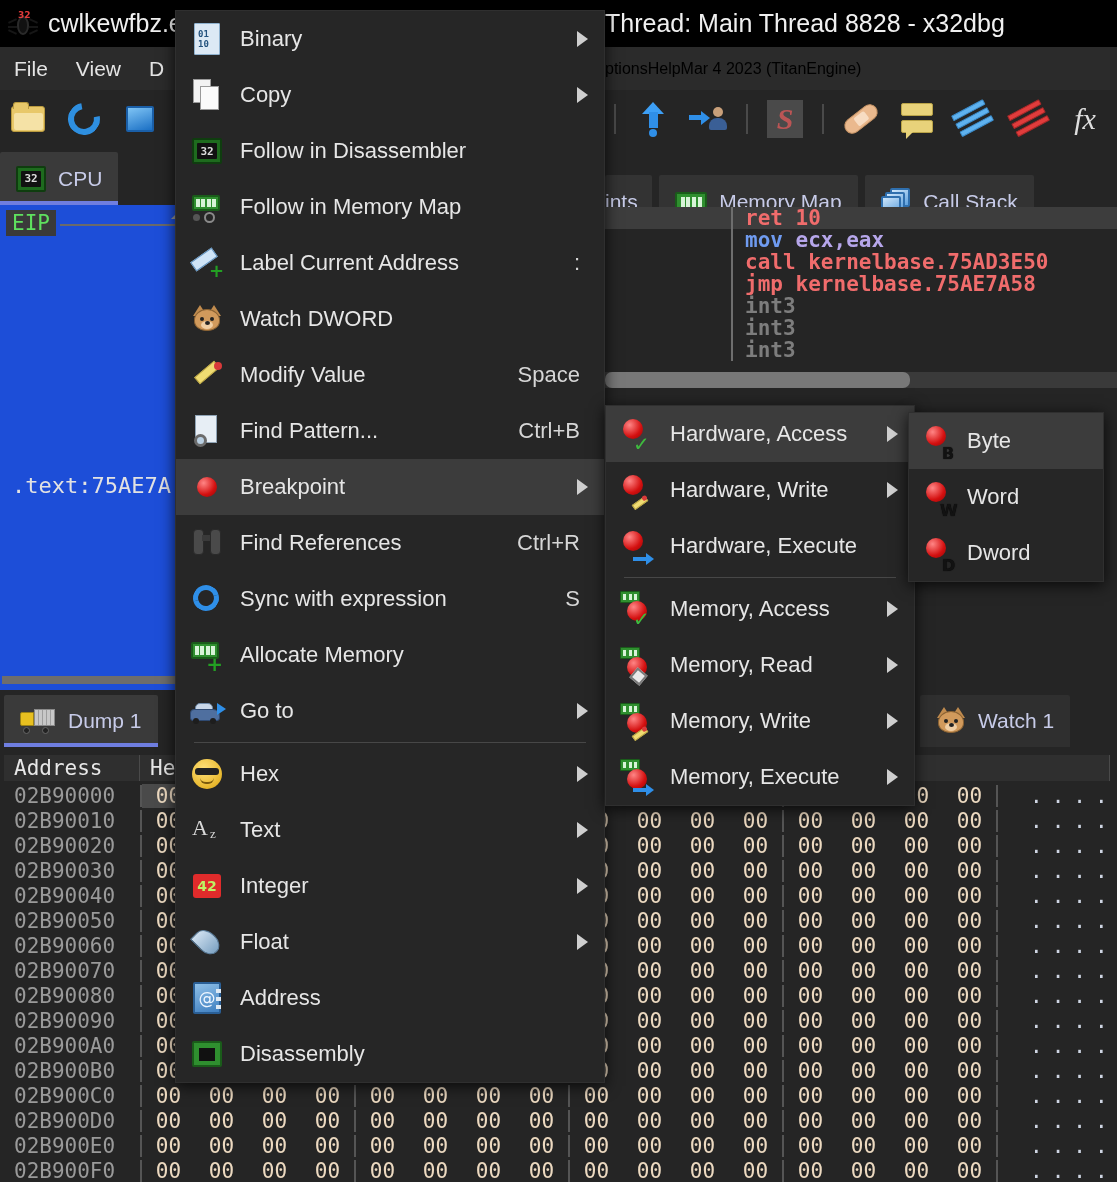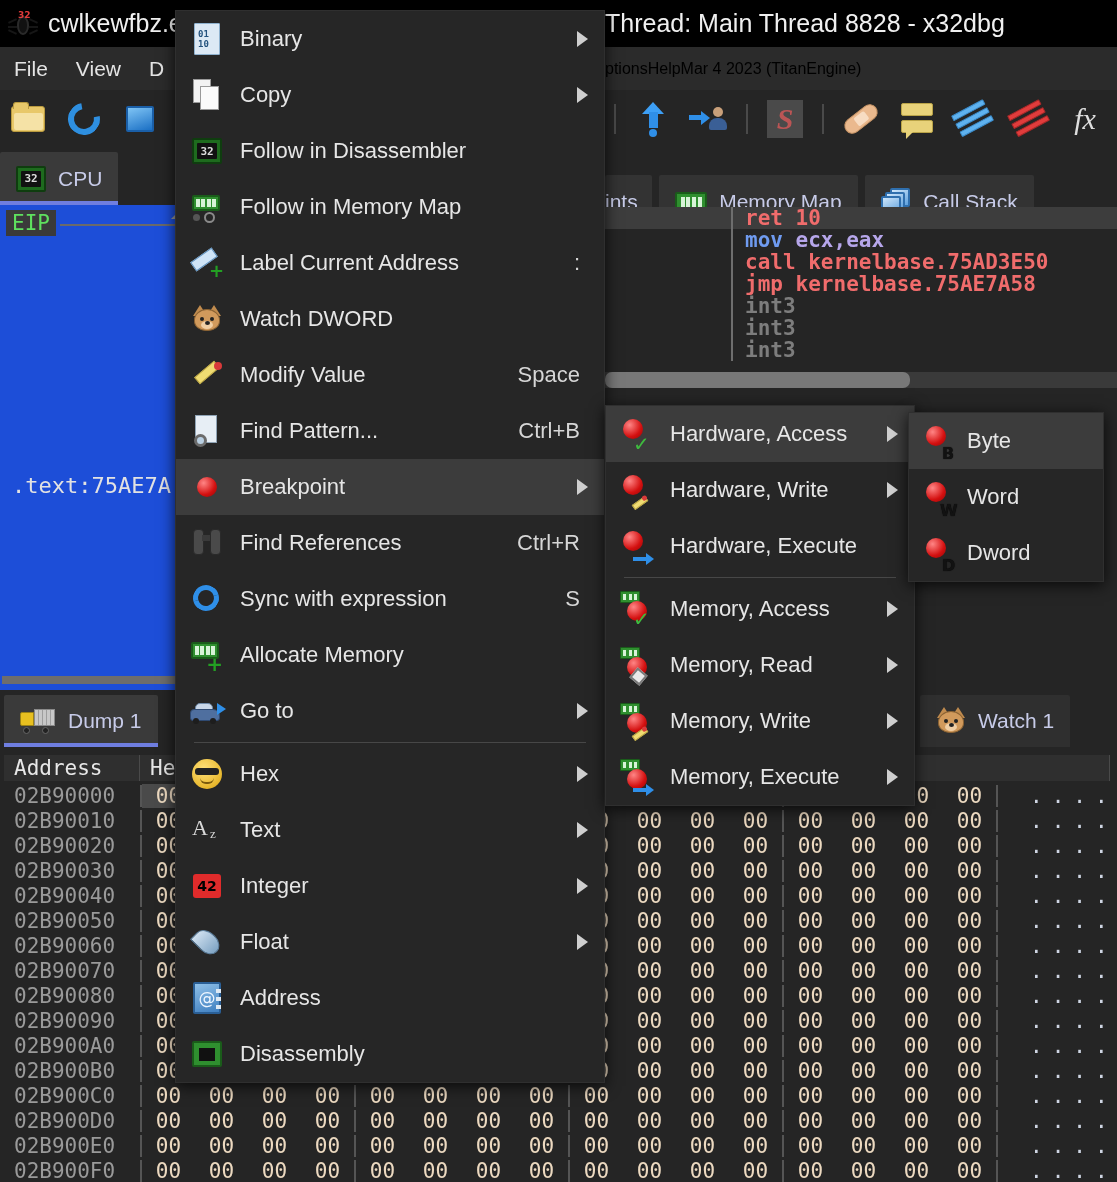--- a/index.html
+++ b/index.html
@@ -480,21 +480,21 @@
     border-bottom:2px solid #7a5a0d; border-radius:0 0 8px 8px;
   }
   .g-text {
     width: 30px; height: 28px; position: relative;
     font-family: "Liberation Serif", serif; color: #d8d8d8;
   }
   .g-text .a { position:absolute; left:0; top:1px; font-size:22px; line-height:22px; }
   .g-text .z { position:absolute; left:18px; top:11px; font-size:13px; line-height:13px; }
   .g-int {
     width: 28px; height: 24px; background: #e02b2b; border-radius: 3px;
-    color: #000000; font-size: 14px; font-weight: bold;
+    color: #bef264; font-size: 14px; font-weight: bold;
     display: flex; align-items: center; justify-content: center;
     font-family: "DejaVu Sans", sans-serif;
   }
   .g-float {
     width: 20px; height: 28px;
     background: linear-gradient(180deg,#cfe0ef,#7fa4c4);
     border: 1px solid #5d7f9d;
     border-radius: 0 60% 55% 55% / 0 55% 50% 50%;
     transform: rotate(-45deg);
   }

